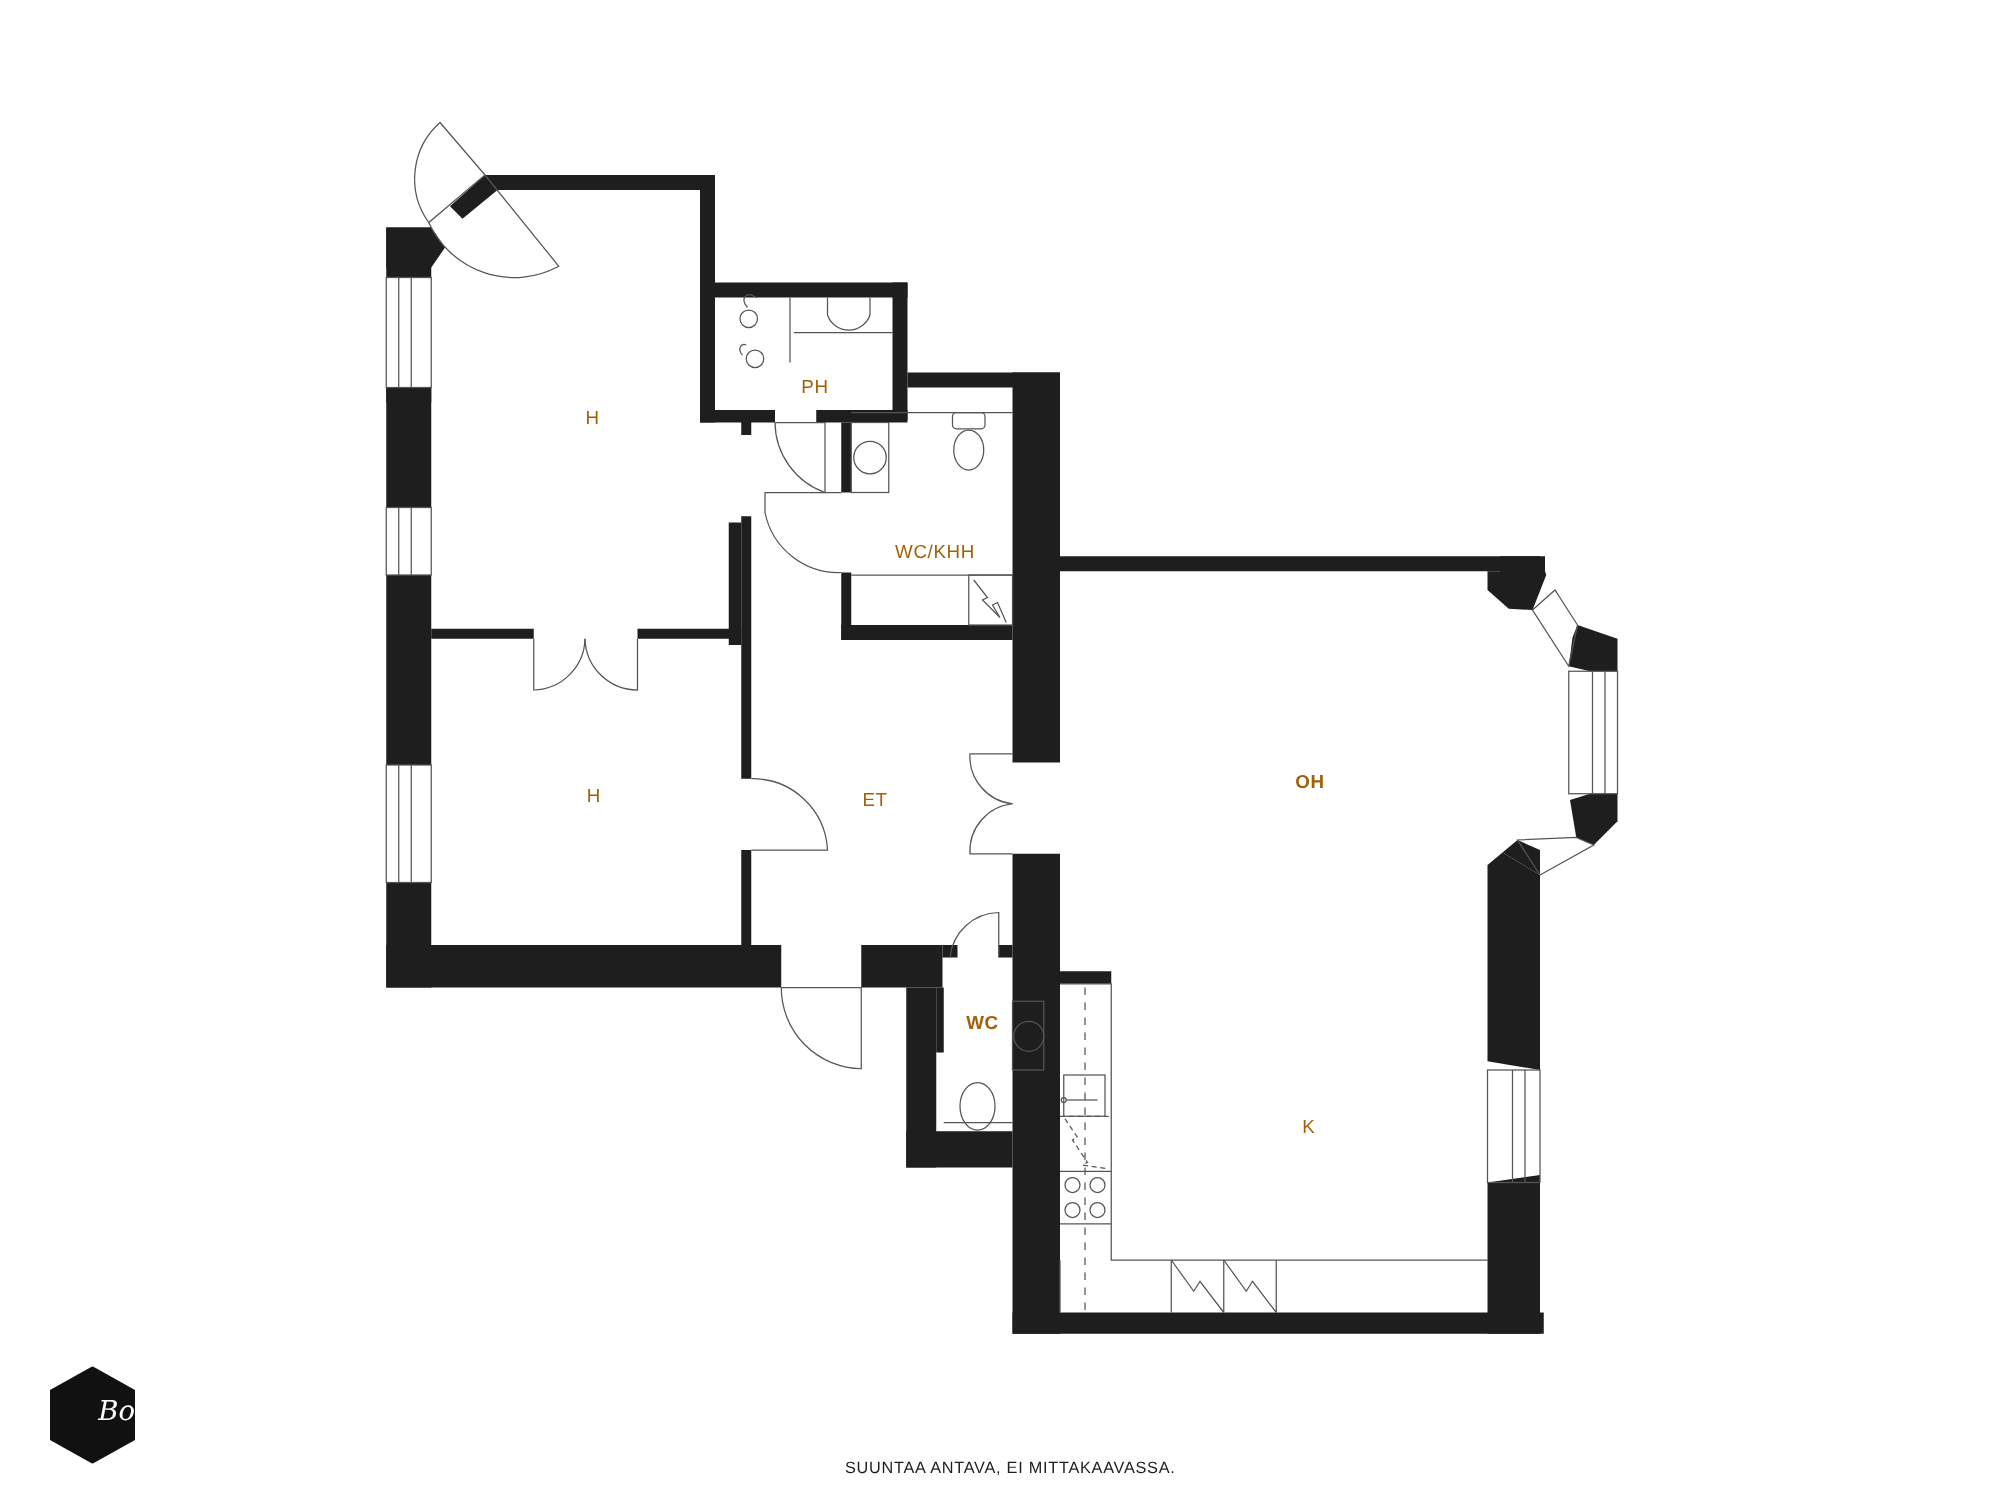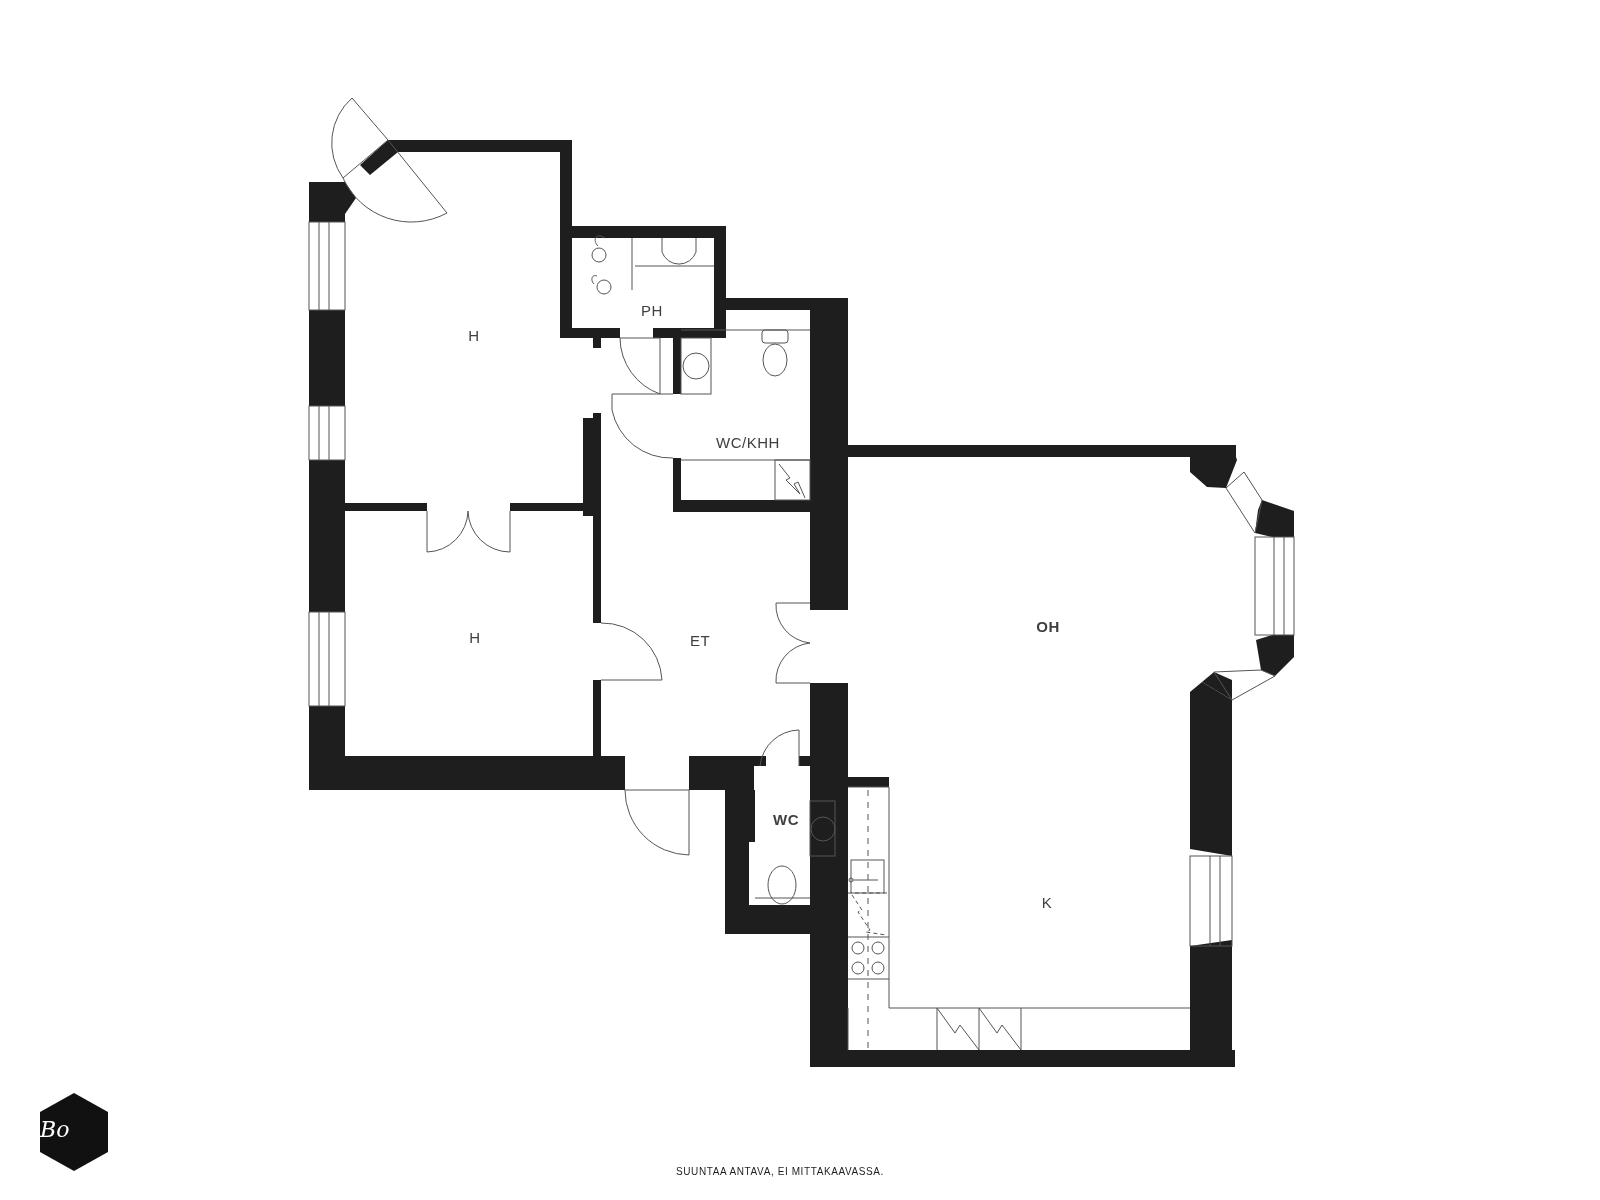--- a/index.html
+++ b/index.html
@@ -1,25 +1,25 @@
 <!DOCTYPE html>
 <html><head>
 <meta charset="utf-8">
 <style>
   html, body { margin:0; padding:0; background:#ffffff; }
   body { width:1600px; height:1200px; position:relative; overflow:hidden;
          font-family:"Liberation Sans", sans-serif; }
   #plan { position:absolute; left:0; top:0; width:1600px; height:1200px; }
-  .room-label { position:absolute; font-size:15px; color:#404040; transform:translate(-50%,-50%);
+  .room-label { position:absolute; font-size:15px; color:#a16207; transform:translate(-50%,-50%);
                 letter-spacing:0.5px; white-space:nowrap; }
-  .footer-note { position:absolute; left:676px; top:1166px; font-size:10px; color:#1e1e1e;
+  .footer-note { position:absolute; left:676px; top:1166px; font-size:13px; color:#1e1e1e;
                  letter-spacing:0.6px; white-space:nowrap; }
   .logo { position:absolute; left:40px; top:1093px; width:68px; height:78px; }
   .logo svg { width:68px; height:78px; display:block; }
-  .logo-text { position:absolute; left:0; top:24px; width:68px; text-align:left; color:#fff;
+  .logo-text { position:absolute; left:0; top:24px; width:68px; text-align:right; color:#fff;
                font-family:"DejaVu Serif", serif; font-style:italic; font-size:22px; }
 </style>
 </head>
 <body>
 
 <svg id="plan" viewBox="0 0 1600 1200" xmlns="http://www.w3.org/2000/svg">
   <g fill="#1e1e1e" stroke="none">
 
     <polygon points="388,140 572,140 572,338 560,338 560,152 398,152 370,175 360,165"></polygon>
 

